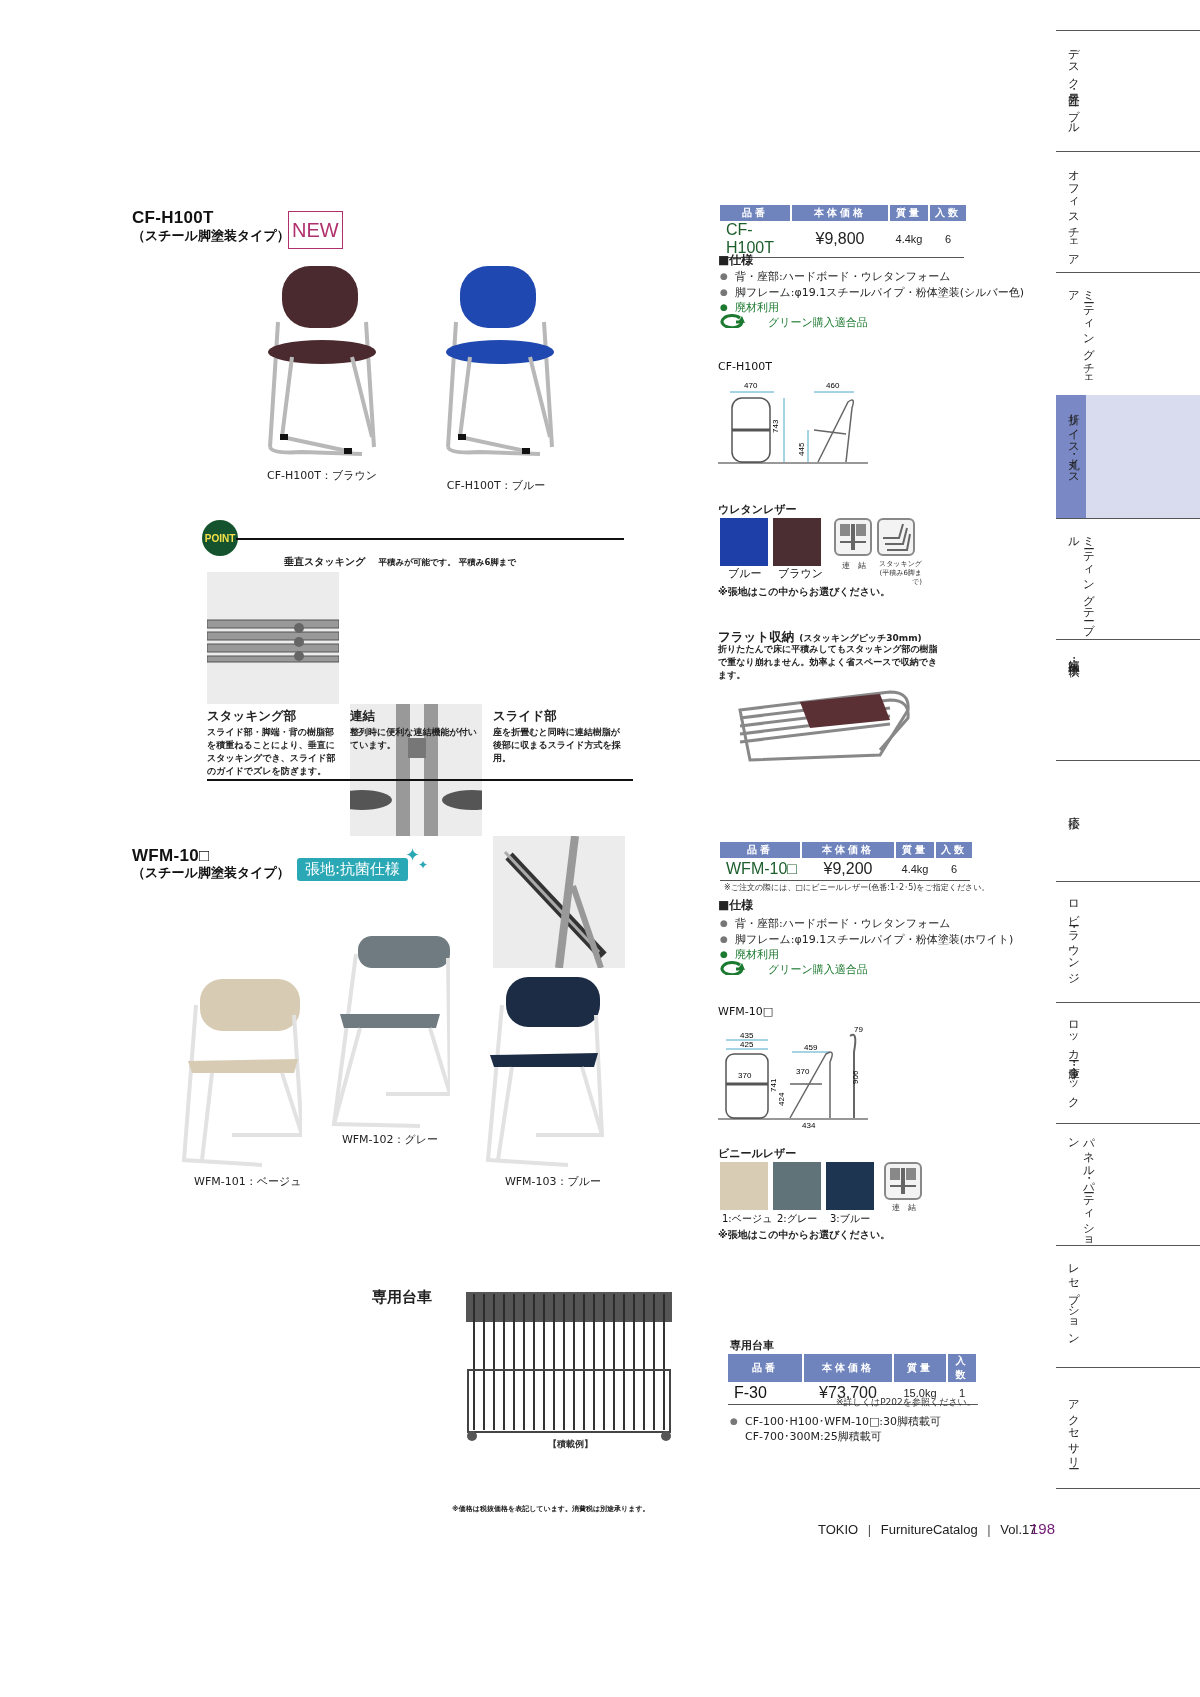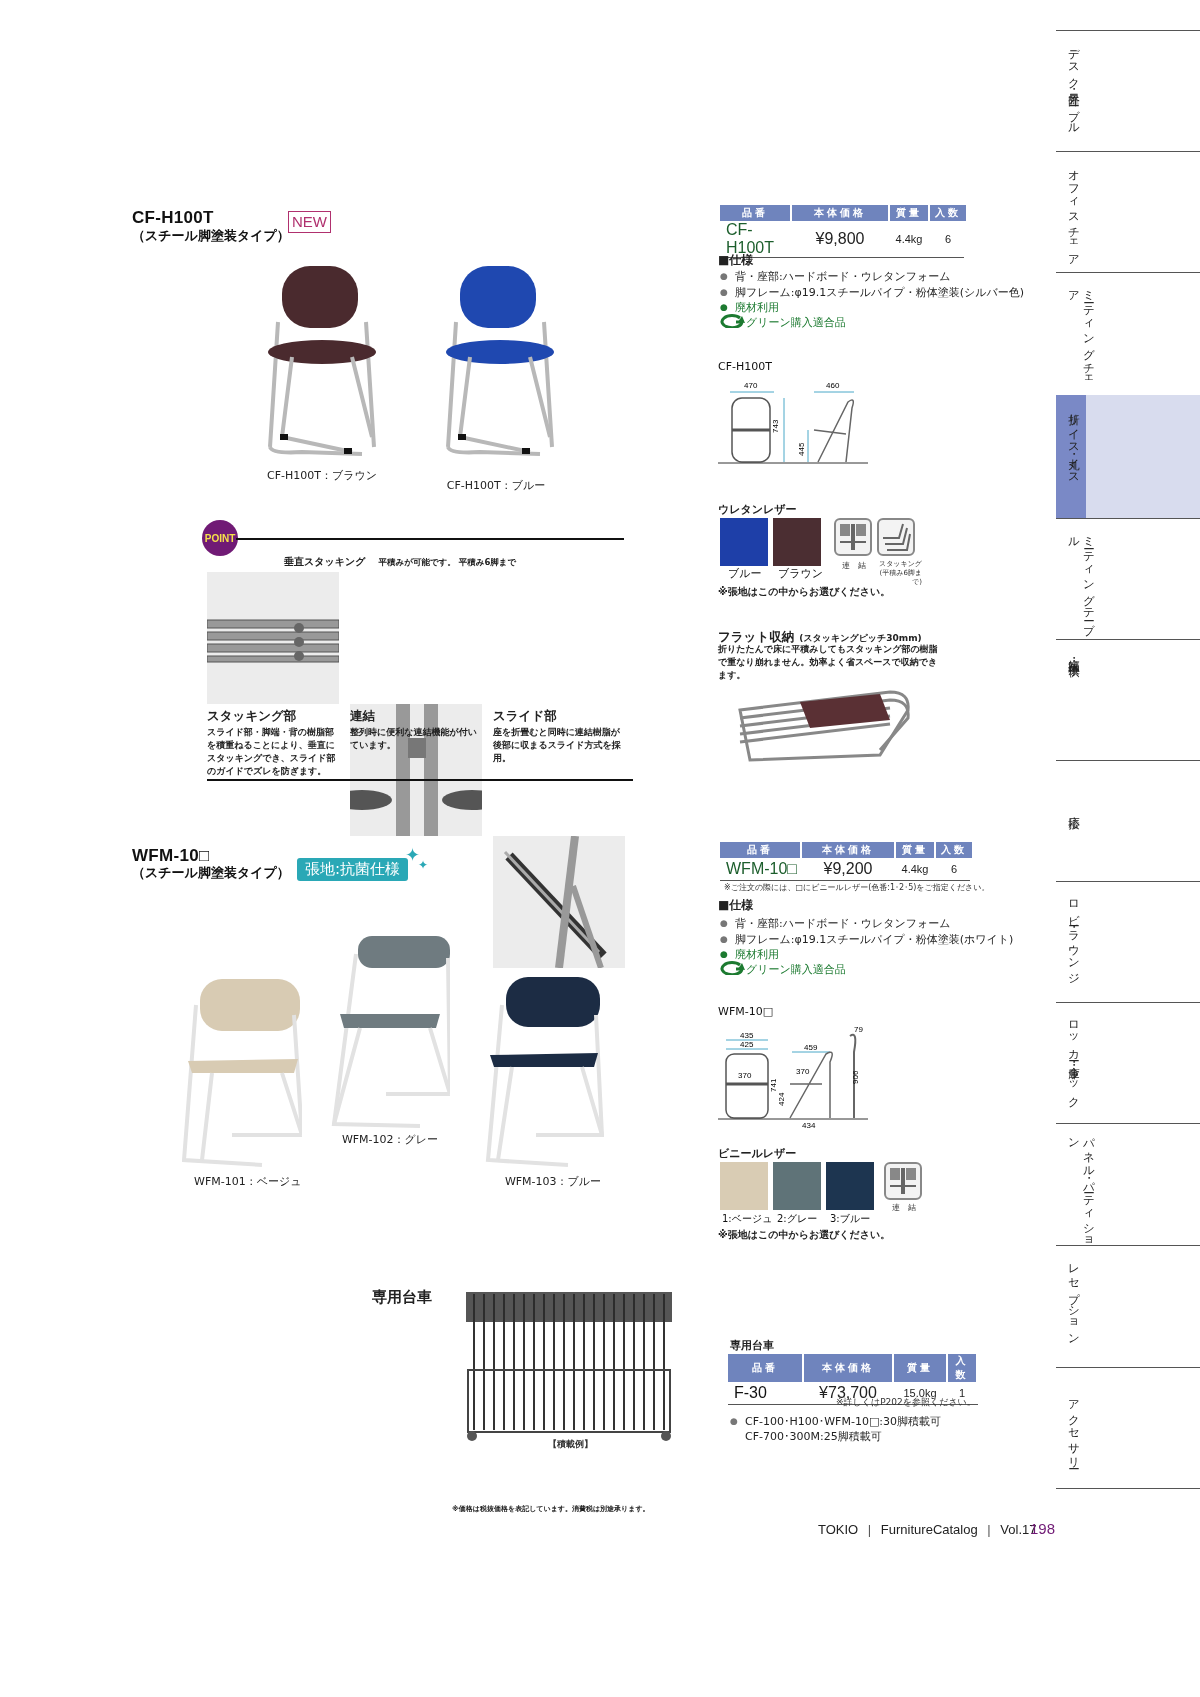--- a/index.html
+++ b/index.html
@@ -3,55 +3,55 @@
 <meta charset="utf-8">
 <style>
   * { box-sizing: border-box; margin: 0; padding: 0; }
   html, body { width: 1200px; height: 1697px; background: #fff; overflow: hidden; }
   body { position: relative; font-family: "DejaVu Sans", "Liberation Sans", sans-serif; color: #222; }
   .abs { position: absolute; }
 
   
   .model-title { font-family: "Liberation Sans", sans-serif; font-weight: bold; font-size: 17px; color: #111; letter-spacing: 0.3px; }
   .model-sub { font-weight: bold; font-size: 13px; color: #111; }
-  .new-badge { border: 1.5px solid #b0306e; color: #b0306e; font-family: "Liberation Sans", sans-serif; font-size: 15px; padding: 0 3px; line-height: 20px; }
+  .new-badge { border: 1.5px solid #b0306e; color: #b0306e; font-family: "Liberation Sans", sans-serif; font-size: 20px; padding: 8px 3px; line-height: 20px; }
   .teal-badge { background: #2aa8b6; color: #fff; font-size: 15px; padding: 2px 8px; border-radius: 3px; }
   .sparkle { color: #2aa8b6; font-size: 18px; }
 
   
   .spec-table { border-collapse: separate; border-spacing: 2px 0; font-family: "Liberation Sans", sans-serif; }
   .spec-table th { background: #6f84bd; color: #fff; font-size: 10px; font-weight: bold; height: 16px; padding: 0 4px; text-align: center; letter-spacing: 3px; }
   .spec-table td { font-size: 15px; height: 22px; text-align: center; vertical-align: middle; }
   .spec-table td.code { color: #1c5e2c; font-size: 16px; text-align: left; padding-left: 6px; }
   .spec-table td.code.black { color: #111; }
   .spec-table td.price { font-size: 16px; }
   .spec-table td.small { font-size: 11px; }
   .spec-rule { height: 1px; background: #555; }
 
   .spec-head { font-weight: bold; font-size: 12px; }
   .spec-list { list-style: none; font-size: 11px; line-height: 15.5px; }
   .spec-list li { position: relative; padding-left: 17px; }
   .spec-list li::before { content: "●"; position: absolute; left: 2px; top: 0; color: #777; font-size: 9px; }
   .spec-list li.green { color: #1c7a30; }
   .spec-list li.green::before { color: #1c7a30; }
-  .green-mark { color: #1c7a30; font-size: 11px; display: flex; align-items: center; gap: 0; }
+  .green-mark { color: #1c7a30; font-size: 11px; display: flex; align-items: center; gap: 22px; }
 
   .note { font-size: 9px; color: #333; }
   .small-label { font-size: 11px; color: #111; }
   .section-label { font-weight: bold; font-size: 11px; }
 
   
   .chair-caption { font-size: 11px; color: #222; text-align: center; white-space: nowrap; }
 
   
   .swatch { width: 48px; height: 48px; }
   .icon-box { width: 38px; height: 38px; border: 2px solid #888; border-radius: 6px; background: #f3f3f3; }
 
   
-  .point-circle { width: 36px; height: 36px; border-radius: 50%; background: #701a75; color: #f4e04a; font-weight: bold; font-size: 10px; display: flex; align-items: center; justify-content: center; font-family: "Liberation Sans", sans-serif; }
+  .point-circle { width: 36px; height: 36px; border-radius: 50%; background: #14532d; color: #f4e04a; font-weight: bold; font-size: 10px; display: flex; align-items: center; justify-content: center; font-family: "Liberation Sans", sans-serif; }
   .point-rule { height: 2px; background: #111; }
   .point-photo { width: 132px; height: 132px; background: #ececec; position: relative; overflow: hidden; }
   .feat-title { font-weight: bold; font-size: 12.5px; }
   .feat-text { font-weight: bold; font-size: 9px; line-height: 13px; }
 
   
   .tab { position: absolute; left: 1056px; width: 144px; border-top: 1.5px solid #555; }
   .tab .tab-label { position: absolute; left: 10px; top: 10px; writing-mode: vertical-rl; font-size: 11.5px; letter-spacing: 1px; color: #222; }
   .tab.active { background: #d8dcee; border-top: none; }
   .tab.active .tab-strip { position: absolute; left: 0; top: 0; bottom: 0; width: 30px; background: #7a89c6; }

